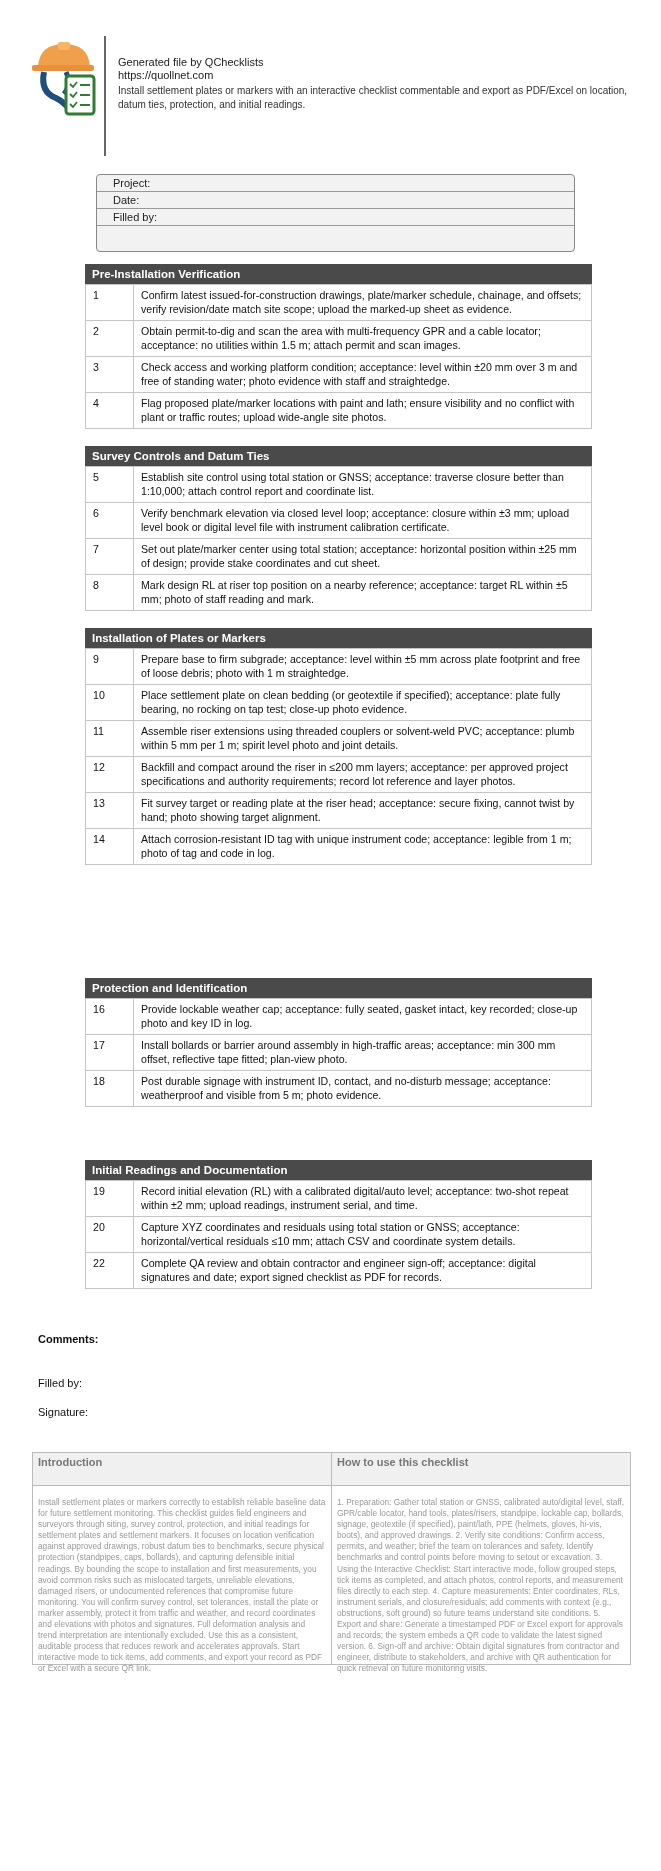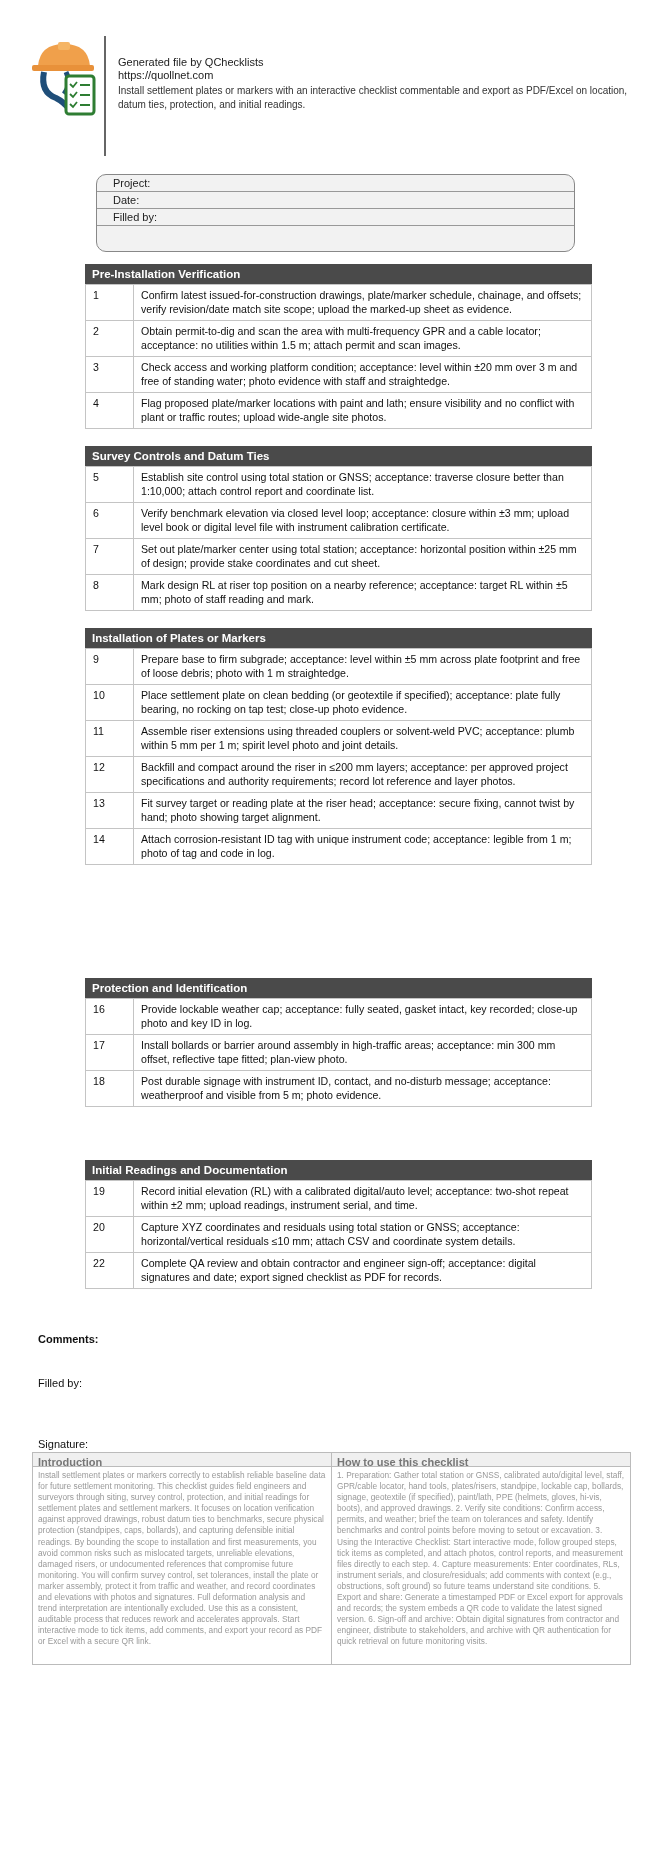--- a/index.html
+++ b/index.html
@@ -8,40 +8,40 @@
 
   .header { position: absolute; left: 30px; top: 36px; width: 600px; height: 120px; }
   .logo { position: absolute; left: 0; top: 4px; width: 72px; height: 80px; }
   .vbar { position: absolute; left: 74px; top: 0; width: 2px; height: 120px; background: #666; }
   .head-text { position: absolute; left: 88px; top: 20px; width: 510px; }
   .gen { font-size: 11px; line-height: 13px; color: #222; }
   .title { font-size: 23px; line-height: 26px; color: #111; margin-top: 4px; }
   .subtitle { font-size: 10px; line-height: 14px; color: #333; margin-top: 2px; }
 
   .info-box { position: absolute; left: 96px; top: 174px; width: 479px; height: 78px;
-    border: 1.5px solid #888; border-radius: 10px; background: #f2f2f2; overflow: hidden; }
+    border: 1.5px solid #888; border-radius: 4px; background: #f2f2f2; overflow: hidden; }
   .info-row { height: 17px; border-bottom: 1px solid #999; font-size: 11px; line-height: 17px; padding-left: 16px; color: #222; }
   .info-row.last { border-bottom: none; }
 
   .section { position: absolute; left: 85px; width: 507px; }
   .sec-head { background: #4a4a4a; color: #fff; font-weight: bold; font-size: 11.5px; height: 20px; line-height: 20px; padding-left: 7px; }
   table { width: 100%; border-collapse: collapse; }
   td { border: 1px solid #c4c4c4; font-size: 10.6px; line-height: 13.5px; vertical-align: top; padding: 4px 6px 4px 7px; color: #111; }
   td.num { width: 48px; }
   tr { height: 33px; }
 
   .comments { position: absolute; left: 38px; top: 1333px; font-size: 11px; font-weight: bold; }
   .filled { position: absolute; left: 38px; top: 1377px; font-size: 11px; }
-  .signature { position: absolute; left: 38px; top: 1406px; font-size: 11px; margin-top: 32px; }
+  .signature { position: absolute; left: 38px; top: 1406px; font-size: 11px; }
 
   .info-panels { position: absolute; left: 32px; top: 1452px; width: 599px; height: 213px; border: 1px solid #bbb; display: flex; }
   .panel { flex: 1; border-right: 1px solid #bbb; }
   .panel:last-child { border-right: none; }
-  .panel-head { height: 14px; background: #f0f0f0; border-bottom: 1px solid #bbb; font-weight: bold; font-size: 11px; line-height: 19px; color: #777; padding-left: 5px; }
-  .panel-body { font-size: 8.3px; line-height: 11.1px; color: #999; padding: 3px 5px; }
+  .panel-head { height: 33px; background: #f0f0f0; border-bottom: 1px solid #bbb; font-weight: bold; font-size: 11px; line-height: 19px; color: #777; padding-left: 5px; }
+  .panel-body { font-size: 8.3px; line-height: 11.1px; color: #999; padding: 11px 5px; }
 </style>
 </head>
 <body>
 
 <div class="header">
   <div class="logo">
     <svg width="72" height="80" viewBox="0 0 72 80">
       <path d="M8 26 Q10 4 34 4 Q58 4 60 26 Z" fill="#f0a04b"></path>
       <rect x="28" y="2" width="12" height="8" rx="2" fill="#f5b565"></rect>
       <rect x="2" y="25" width="62" height="6" rx="2" fill="#e8913a"></rect>

